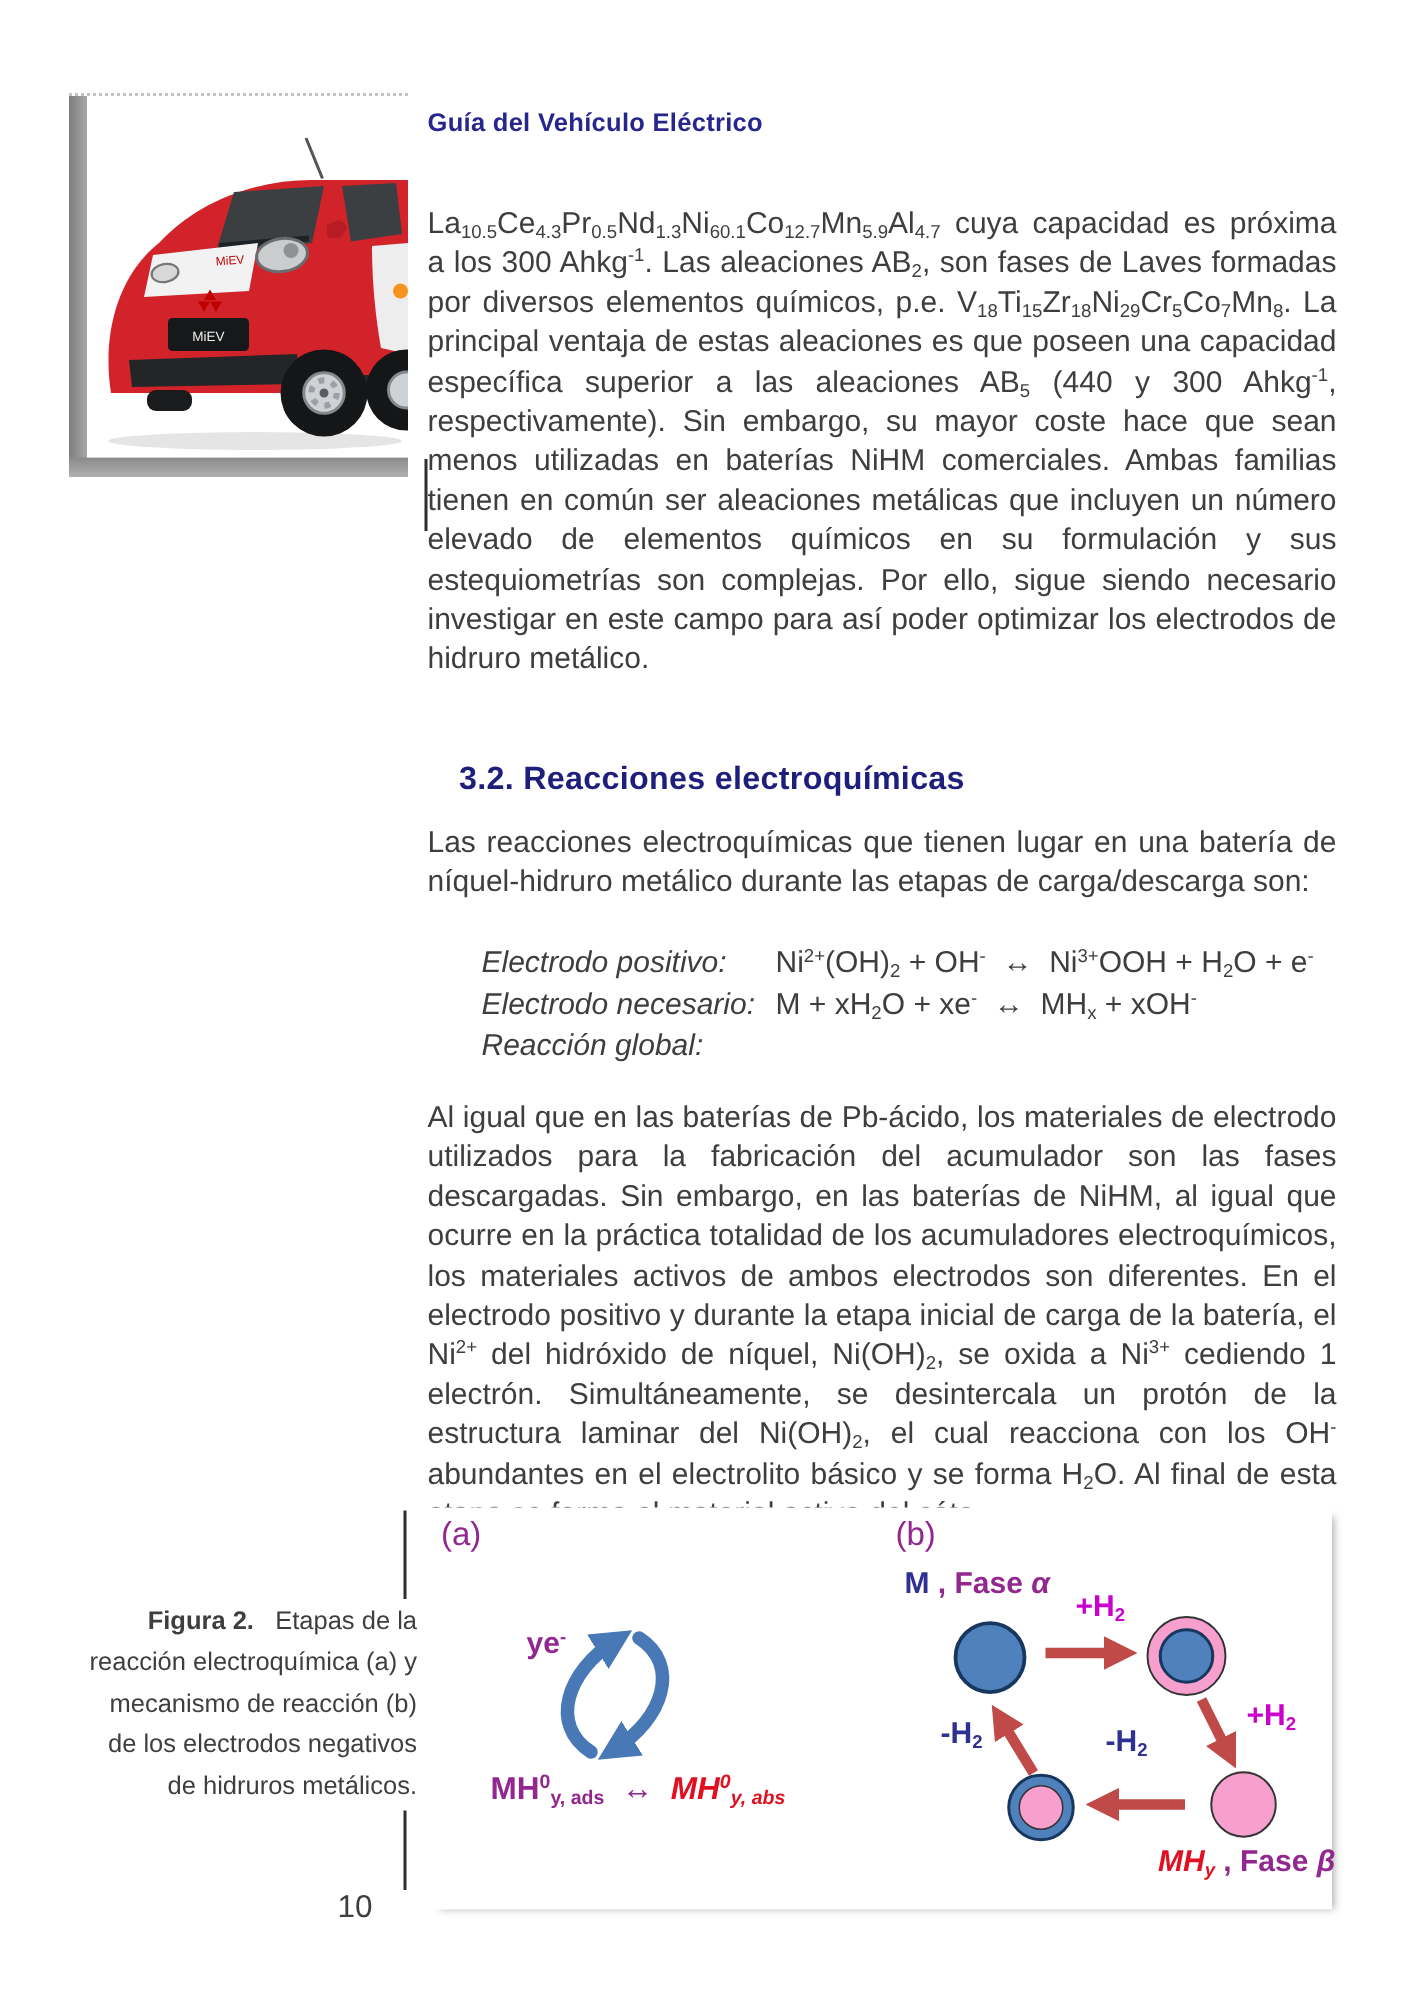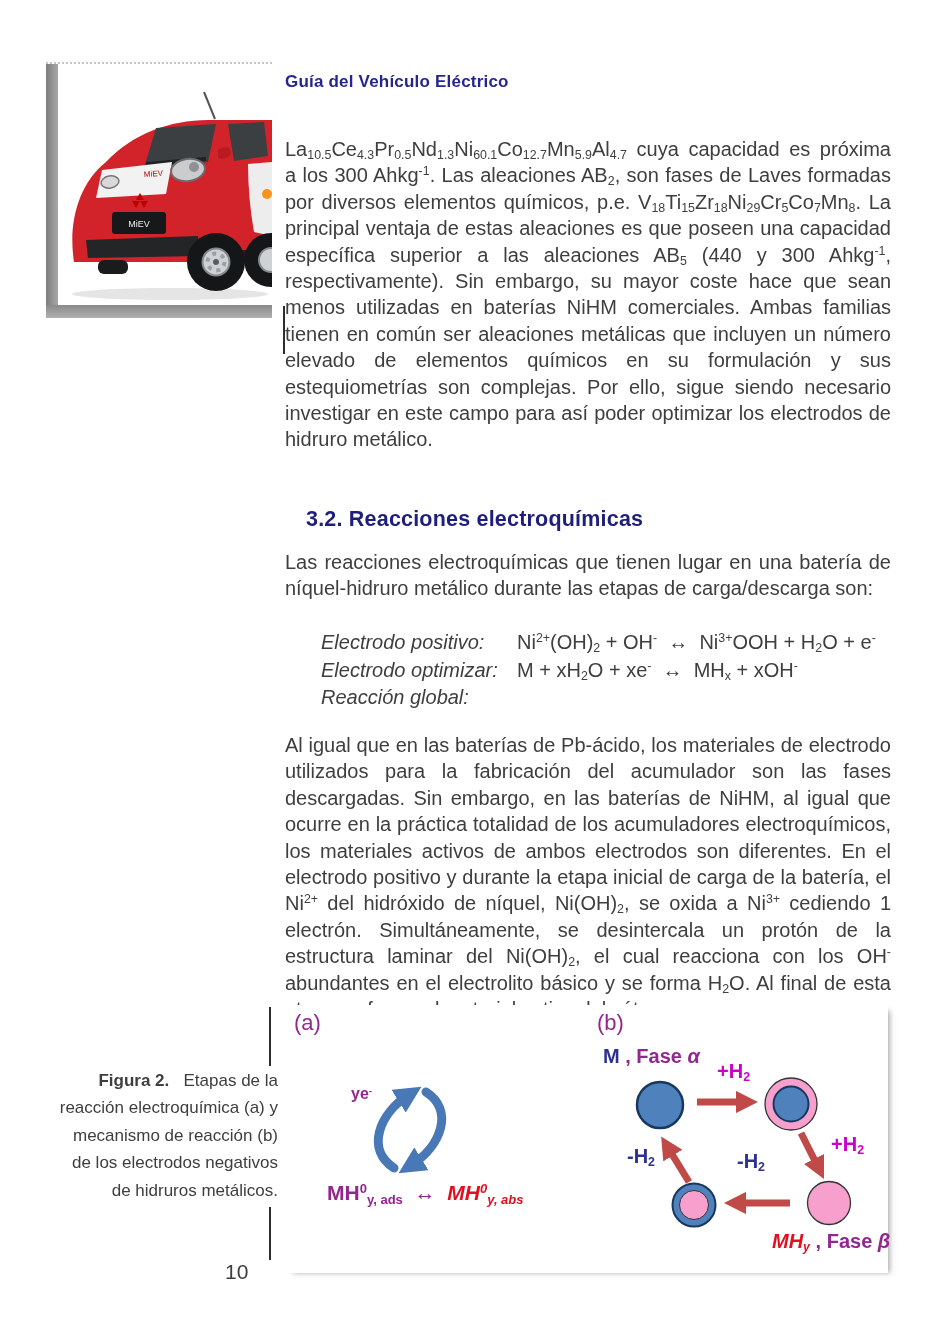--- a/index.html
+++ b/index.html
@@ -55,21 +55,21 @@
   .reaction-figure{
     position:absolute;left:285px;top:1005px;width:603px;height:268px;margin:0;background:#fff;
     box-shadow:5px 3px 5px -3px rgba(110,110,110,0.55);
   }
   .reaction-figure .fig-svg{position:absolute;left:0;top:0;}
   .fig-text{position:absolute;white-space:nowrap;font-weight:bold;}
   .panel-label{font-size:22px;font-weight:normal;color:var(--fig-purple,#92278f);}
   .fa-label{left:9px;top:5px;}
   .fb-label{left:312px;top:5px;}
   .fa-eq1{left:4px;top:42px;font-size:21px;color:var(--fig-purple,#92278f);}
-  .fa-ye{left:66px;top:80px;font-size:16px;color:var(--fig-purple,#92278f);}
+  .fa-ye{left:66px;top:80px;font-size:20px;color:var(--fig-purple,#92278f);}
   .fa-eq2{left:42px;top:176px;font-size:21px;color:var(--fig-purple,#92278f);}
   .fa-legend{left:4px;top:229px;font-size:17.5px;font-style:italic;color:var(--fig-purple,#92278f);}
   .m-blue{color:var(--fig-blue,#2e3192);font-style:normal;}
   .t-red{color:var(--fig-red,#e01020);font-style:italic;}
   .t-magenta{color:var(--fig-magenta,#cc00cc);}
   .t-blue{color:var(--fig-blue,#2e3192);}
   .t-purple{color:var(--fig-purple,#92278f);}
   .fb-alpha{left:318px;top:40px;font-size:20px;}
   .fb-beta{left:487px;top:225px;font-size:20px;}
   .fb-plus1{left:432px;top:55px;font-size:20px;}
@@ -145,21 +145,21 @@
     <h2 class="section-heading">3.2. Reacciones electroquímicas</h2>
 
     <p class="body-text p2">Las reacciones electroquímicas que tienen lugar en una batería de níquel-hidruro metálico durante las etapas de carga/descarga son:</p>
 
     <div class="equations">
       <div class="eq-row">
         <span class="eq-label">Electrodo positivo:</span>
         <span class="eq-formula">Ni<sup>2+</sup>(OH)<sub>2</sub> + OH<sup>-</sup> &nbsp;↔&nbsp; Ni<sup>3+</sup>OOH + H<sub>2</sub>O + e<sup>-</sup></span>
       </div>
       <div class="eq-row">
-        <span class="eq-label">Electrodo optimizar:</span>
+        <span class="eq-label">Electrodo necesario:</span>
         <span class="eq-formula">M + xH<sub>2</sub>O + xe<sup>-</sup> &nbsp;↔&nbsp; MH<sub>x</sub> + xOH<sup>-</sup></span>
       </div>
       <div class="eq-row">
         <span class="eq-label">Reacción global:</span>
       </div>
     </div>
 
     <p class="body-text p3">Al igual que en las baterías de Pb-ácido, los materiales de electrodo utilizados para la fabricación del acumulador son las fases descargadas. Sin embargo, en las baterías de NiHM, al igual que ocurre en la práctica totalidad de los acumuladores electroquímicos, los materiales activos de ambos electrodos son diferentes. En el electrodo positivo y durante la etapa inicial de carga de la batería, el Ni<sup>2+</sup> del hidróxido de níquel, Ni(OH)<sub>2</sub>, se oxida a Ni<sup>3+</sup> cediendo 1 electrón. Simultáneamente, se desintercala un protón de la estructura laminar del Ni(OH)<sub>2</sub>, el cual reacciona con los OH<sup>-</sup> abundantes en el electrolito básico y se forma H<sub>2</sub>O. Al final de esta etapa se forma el material activo del cáto-</p>
   </main>
 

